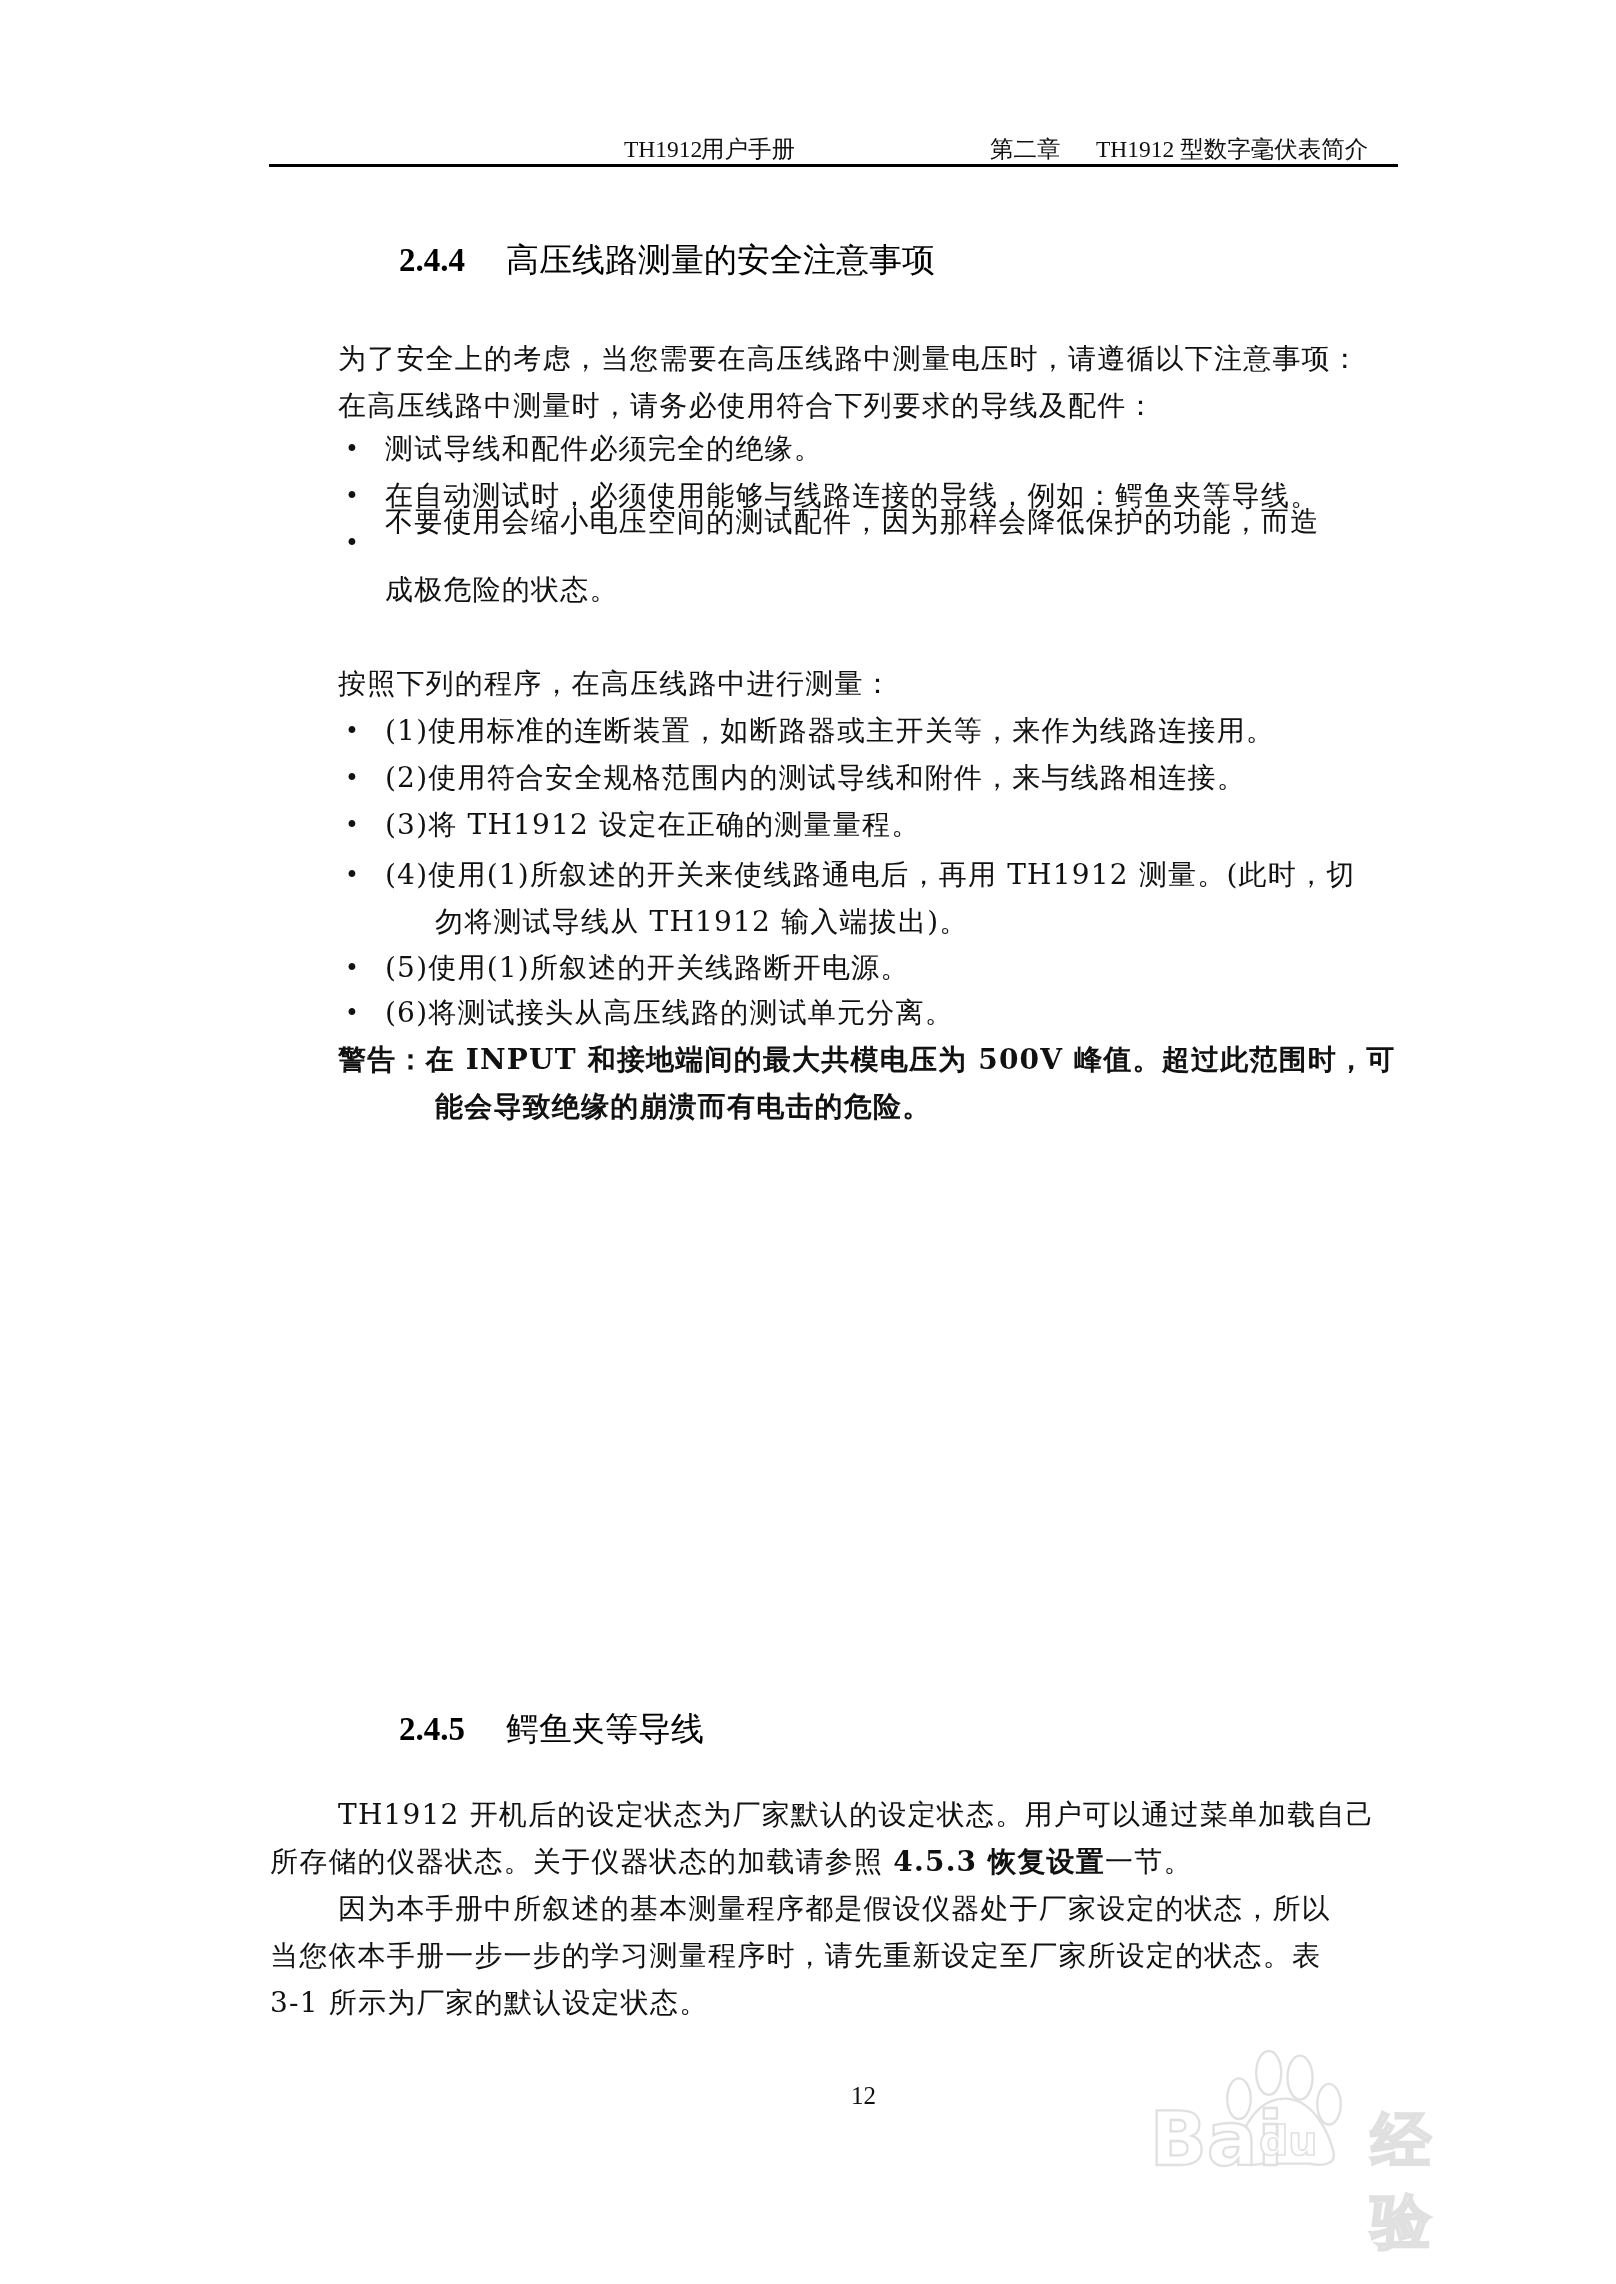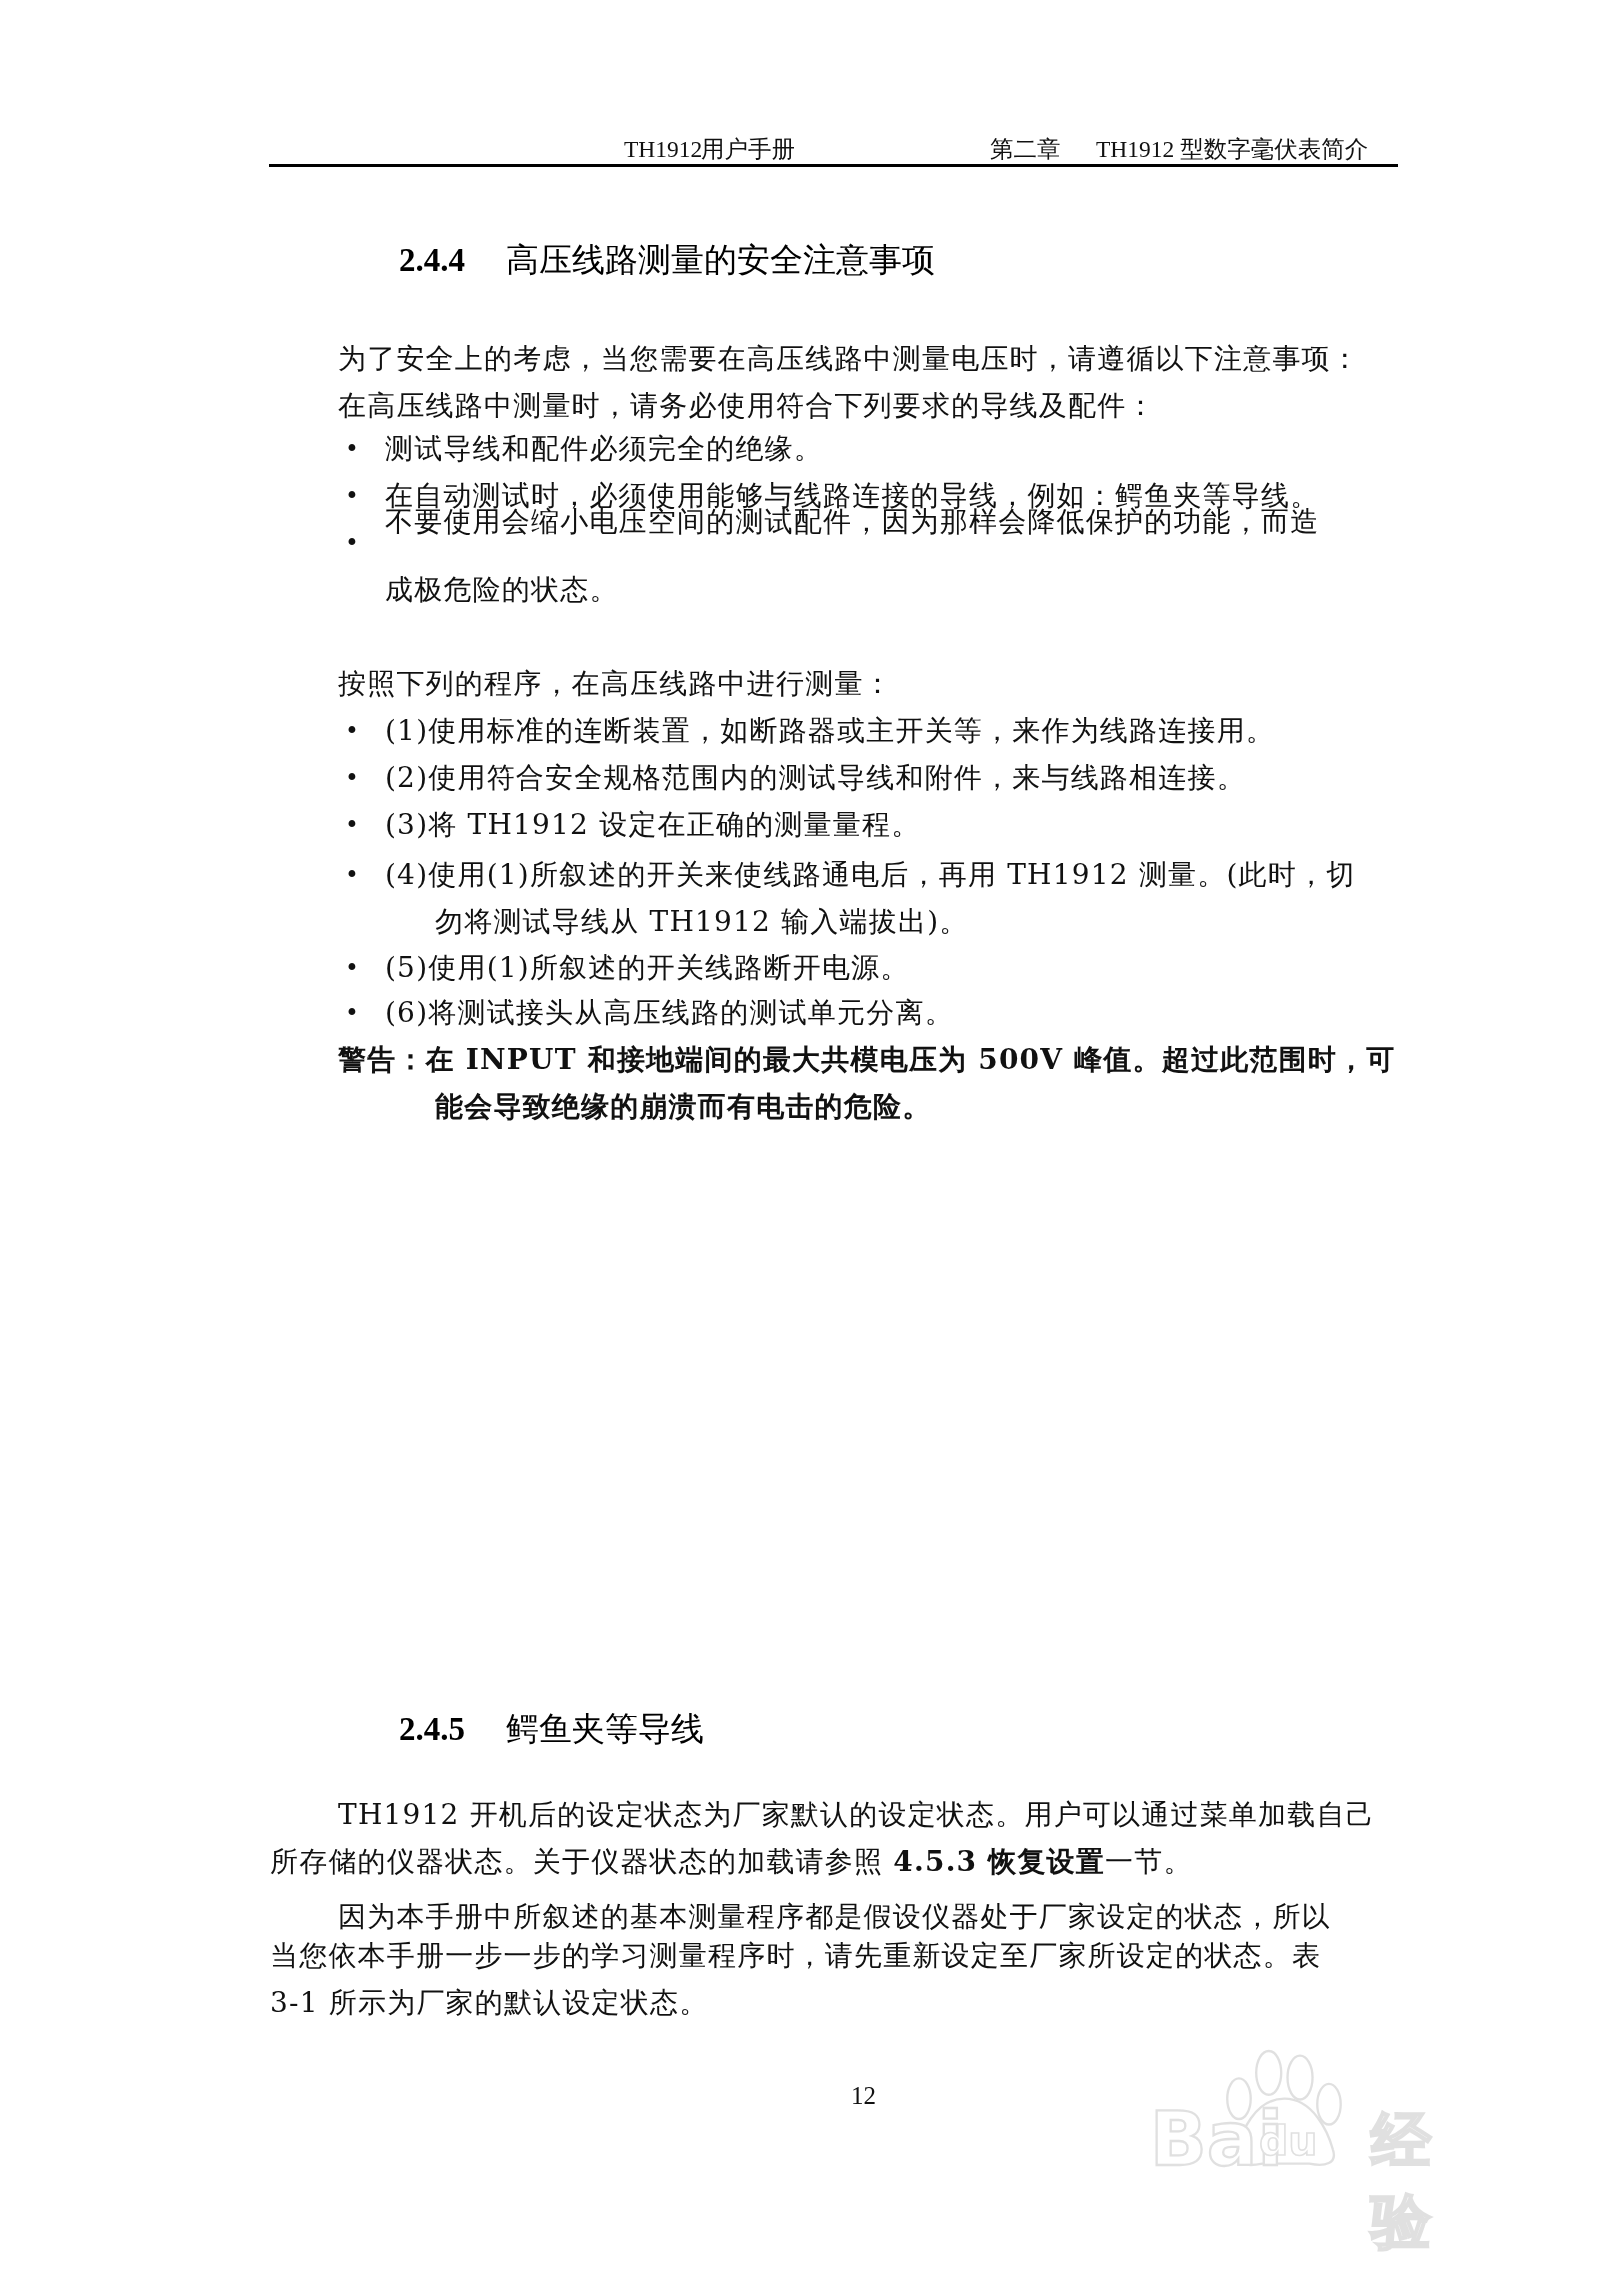--- a/index.html
+++ b/index.html
@@ -73,21 +73,21 @@
 <div class="abs ln warn" style="left:435px; top:1090px;">能会导致绝缘的崩溃而有电击的危险。</div>
 
 <div class="abs h2" style="left:399px; top:1709px;">
   <span class="num">2.4.5</span><span class="ttl">鳄鱼夹等导线</span>
 </div>
 
 <div class="abs ln" style="left:338px; top:1798px;">TH1912 开机后的设定状态为厂家默认的设定状态。用户可以通过菜单加载自己</div>
 <div class="abs ln" style="left:270px; top:1845px;">
   <span>所存储的仪器状态。关于仪器状态的加载请参照 </span><span class="bold">4.5.3 恢复设置</span><span>一节。</span>
 </div>
-<div class="abs ln" style="left:338px; top:1892px;margin-top:8px;">因为本手册中所叙述的基本测量程序都是假设仪器处于厂家设定的状态，所以</div>
+<div class="abs ln" style="left:338px; top:1892px;">因为本手册中所叙述的基本测量程序都是假设仪器处于厂家设定的状态，所以</div>
 <div class="abs ln" style="left:270px; top:1939px;">当您依本手册一步一步的学习测量程序时，请先重新设定至厂家所设定的状态。表</div>
 <div class="abs ln" style="left:270px; top:1986px;">3-1 所示为厂家的默认设定状态。</div>
 
 <div class="abs pg" style="left:851px; top:2082px;">12</div>
 
 <div class="wm">
   <svg width="321" height="180" style="position:absolute;left:0;top:0;" viewBox="0 0 410 230">
     <g fill="#fff" stroke="#c8c8c8" stroke-width="3">
       <ellipse cx="158" cy="42" rx="16" ry="28"></ellipse>
       <ellipse cx="198" cy="48" rx="16" ry="28"></ellipse>

